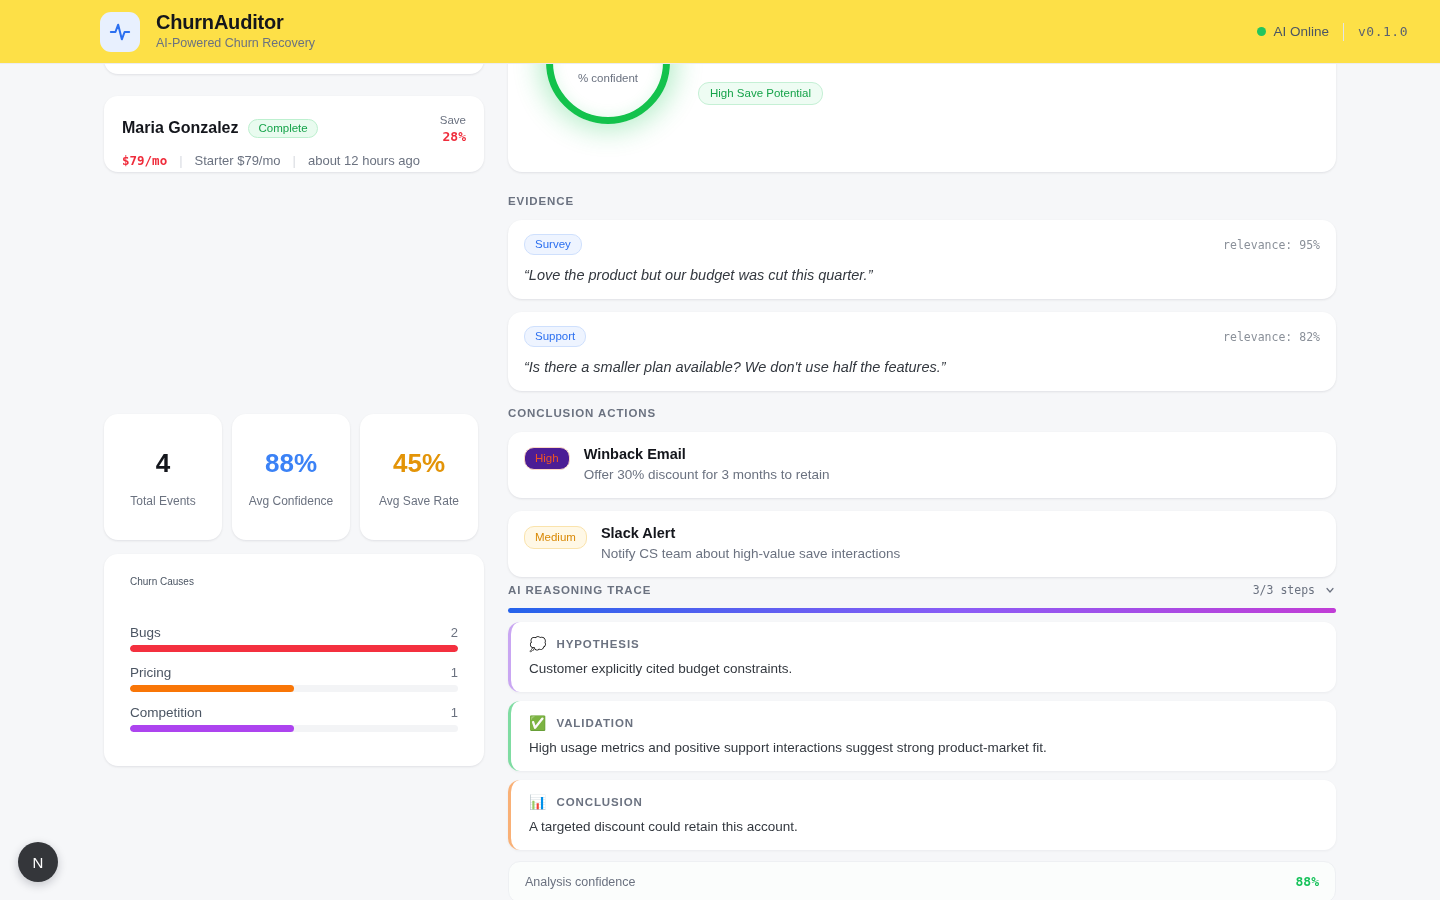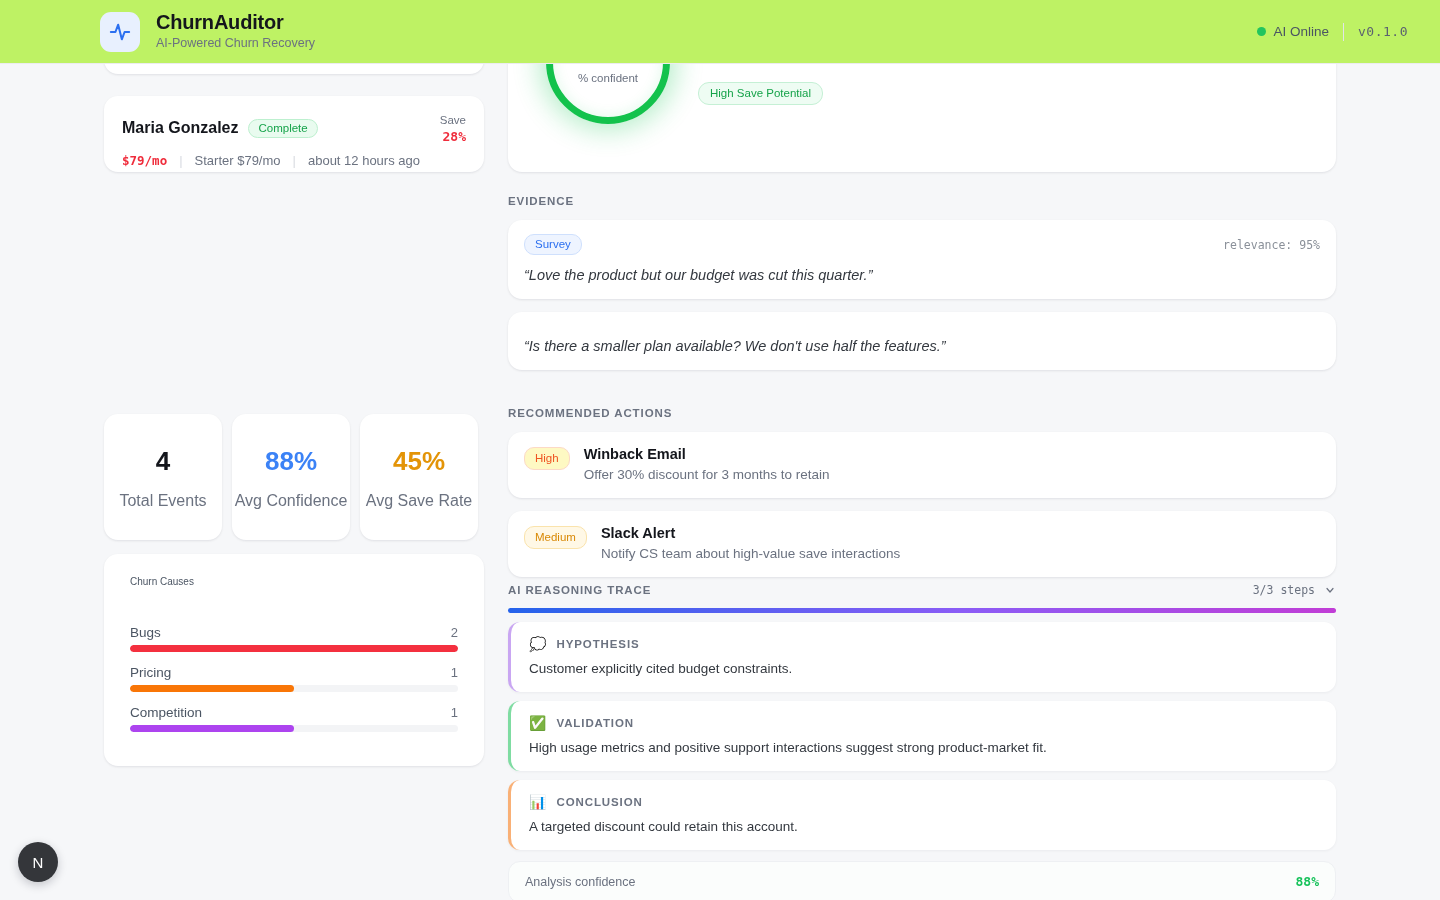--- a/index.html
+++ b/index.html
@@ -8,21 +8,21 @@
     background: #f6f7f9;
     font-family: "Liberation Sans", sans-serif;
     overflow: hidden;
   }
   body { position: relative; }
 
   
   .header {
     position: absolute; top: 0; left: 0;
     width: 1440px; height: 64px;
-    background: #bef264;
+    background: #fde047;
     border-bottom: 1px solid #ececf0;
     display: flex; align-items: center;
     padding: 0 32px 0 100px;
     z-index: 50;
   }
   .logo-badge {
     width: 40px; height: 40px; border-radius: 11px;
     background: #e8f0fe;
     display: flex; align-items: center; justify-content: center;
     flex: 0 0 auto;
@@ -102,21 +102,21 @@
     width: 118px; height: 126px;
     background: #fff; border-radius: 14px;
     box-shadow: 0 1px 3px rgba(16,24,40,.06), 0 1px 2px rgba(16,24,40,.04);
     display: flex; flex-direction: column;
     align-items: center; justify-content: center;
   }
   .stat-val { font-size: 26px; font-weight: bold; line-height: 32px; }
   .stat-val.dark { color: #14161c; }
   .stat-val.blue { color: #3b82f6; }
   .stat-val.amber { color: #e39407; }
-  .stat-label { font-size: 16px; color: #6b7280; margin-top: 15px; text-align: center; }
+  .stat-label { font-size: 12px; color: #6b7280; margin-top: 15px; text-align: center; }
 
   
   .causes {
     position: absolute; left: 104px; top: 554px;
     width: 380px; height: 212px;
     background: #fff; border-radius: 14px;
     box-shadow: 0 1px 3px rgba(16,24,40,.06), 0 1px 2px rgba(16,24,40,.04);
     padding: 22px 26px;
   }
   .causes-title { font-size: 10px; color: #4b5563; }
@@ -224,21 +224,21 @@
   .actions-sec { position: absolute; top: 407px; left: 0; width: 828px; }
   .act-card {
     margin-top: 13px; padding: 14px 16px 16px;
     display: flex; align-items: flex-start;
   }
   .act-prio {
     flex: 0 0 auto; font-size: 11.5px;
     border-radius: 10px; padding: 4px 10px 5px;
     margin-top: 1px;
   }
-  .act-prio.high { color: #ef5422; background: #fef9c3; border: 1px solid #fcd9c6; }
+  .act-prio.high { color: #ef5422; background: #4c1d95; border: 1px solid #fcd9c6; }
   .act-prio.medium { color: #d98906; background: #fff8e6; border: 1px solid #fae3ac; }
   .act-body { margin-left: 14px; }
   .act-title { font-size: 14.5px; font-weight: bold; color: #14161c; }
   .act-desc { font-size: 13.5px; color: #6b7280; margin-top: 5px; }
 
   
   .trace-sec { position: absolute; top: 583px; left: 0; width: 828px; }
   .trace-head { display: flex; align-items: center; }
   .trace-steps {
     margin-left: auto; display: flex; align-items: center; gap: 9px;
@@ -417,26 +417,30 @@
 
     <div class="card ev-card">
       <div class="ev-top">
         <span class="ev-tag">Survey</span>
         <span class="ev-rel">relevance: 95%</span>
       </div>
       <div class="ev-quote">“Love the product but our budget was cut this quarter.”</div>
     </div>
 
     <div class="card ev-card">
+      <div class="ev-top">
+        <span class="ev-tag">Support</span>
+        <span class="ev-rel">relevance: 82%</span>
+      </div>
       <div class="ev-quote">“Is there a smaller plan available? We don't use half the features.”</div>
     </div>
   </div>
 
   <div class="actions-sec">
-    <div class="sec-title">RECOMMENDED ACTIONS</div>
+    <div class="sec-title">CONCLUSION ACTIONS</div>
 
     <div class="card act-card">
       <span class="act-prio high">High</span>
       <div class="act-body">
         <div class="act-title">Winback Email</div>
         <div class="act-desc">Offer 30% discount for 3 months to retain</div>
       </div>
     </div>
 
     <div class="card act-card">

